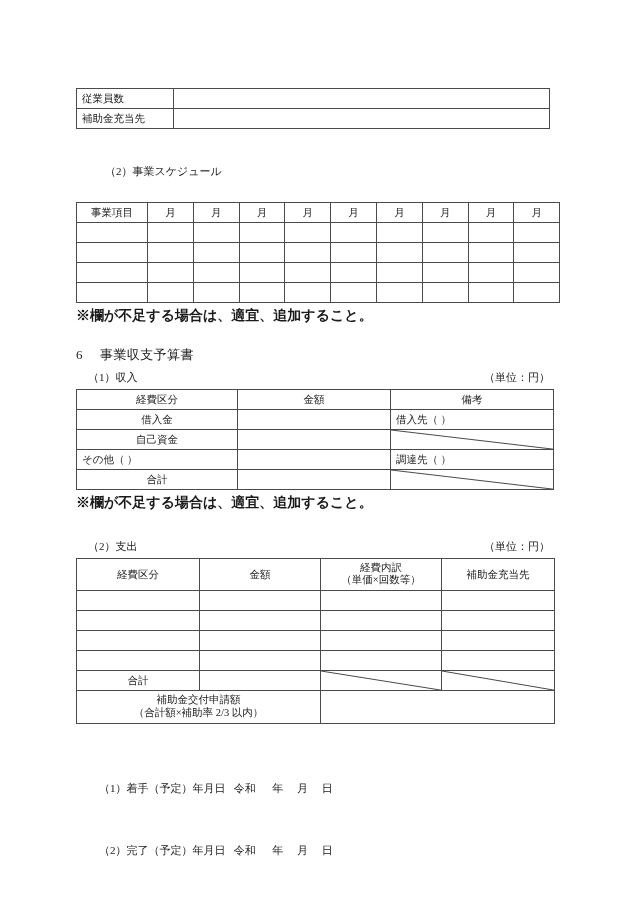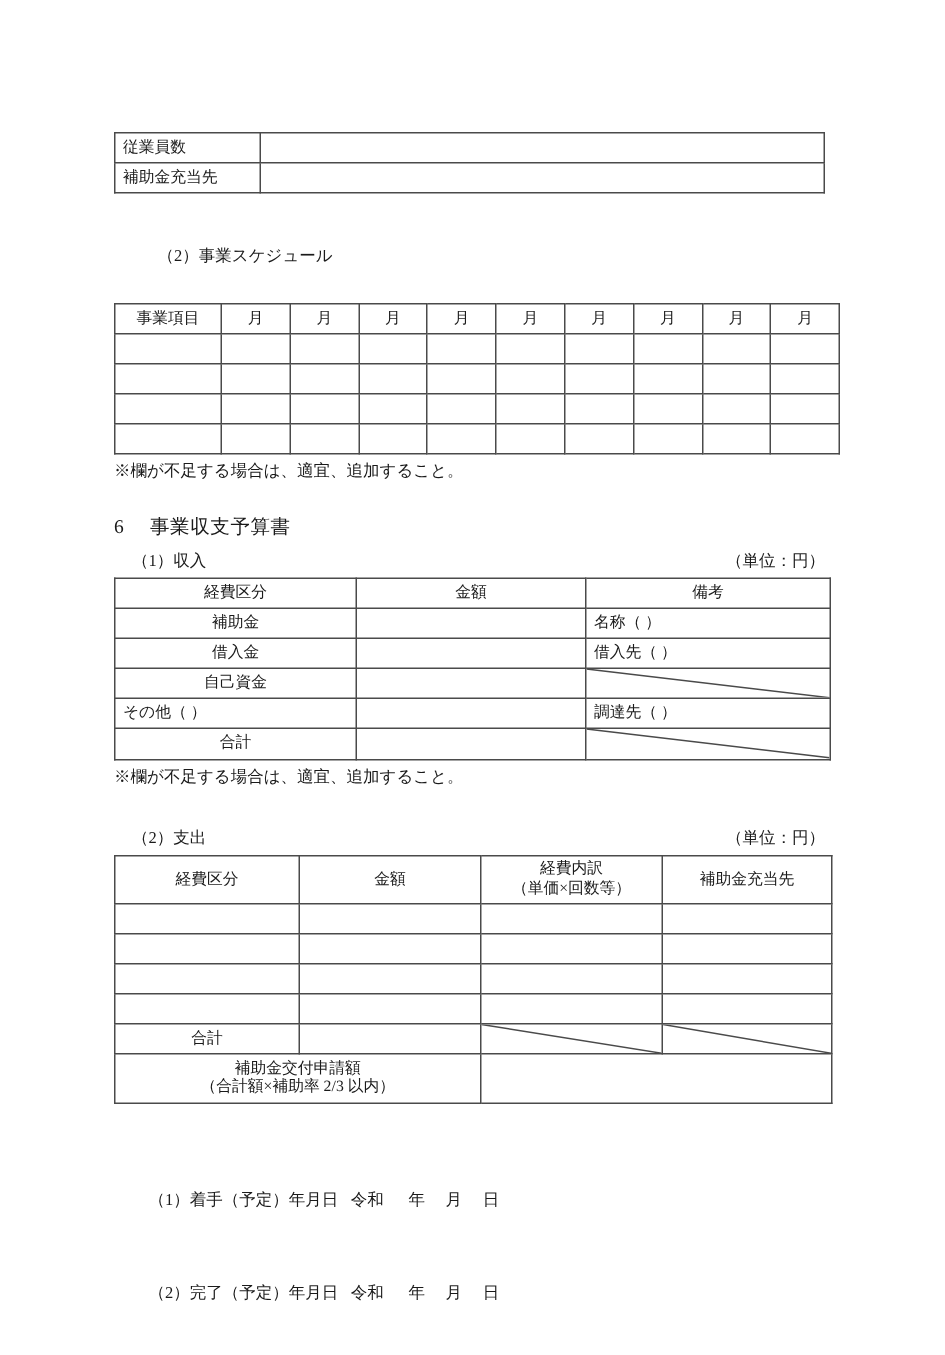--- a/index.html
+++ b/index.html
@@ -95,23 +95,24 @@
   .sec-num {
     display: inline-block;
     width: 24px;
   }
   .subhead {
     font-size: 11px;
     margin: 17px;
     line-height: 1.3;
   }
   .note {
-    font-size: 11px;
+    font-size: 14px;
     margin: 0;
     line-height: 1.3;
+    font-weight: bold;
   }
   .row-between {
     display: flex;
     justify-content: space-between;
     align-items: baseline;
     font-size: 11px;
   }
   .gap-4  { height: 4px; }
   .gap-6  { height: 6px; }
   .gap-18 { height: 18px; }
@@ -354,31 +355,20 @@
           <span class="cell-pad c">金額</span>
         </th>
         <th class="biko">
           <span class="cell-pad c">備考</span>
         </th>
       </tr>
     </thead>
     <tbody id="income-body">
           <tr>
             <td class="kubun">
-              <span class="cell-pad c">補助金</span>
-            </td>
-            <td class="kingaku">
-              <span class="cell-pad c"></span>
-            </td>
-            <td class="biko">
-              <span class="cell-pad l">名称（                    ）</span>
-            </td>
-          </tr>
-          <tr>
-            <td class="kubun">
               <span class="cell-pad c">借入金</span>
             </td>
             <td class="kingaku">
               <span class="cell-pad c"></span>
             </td>
             <td class="biko">
               <span class="cell-pad l">借入先（                 ）</span>
             </td>
           </tr>
           <tr>

